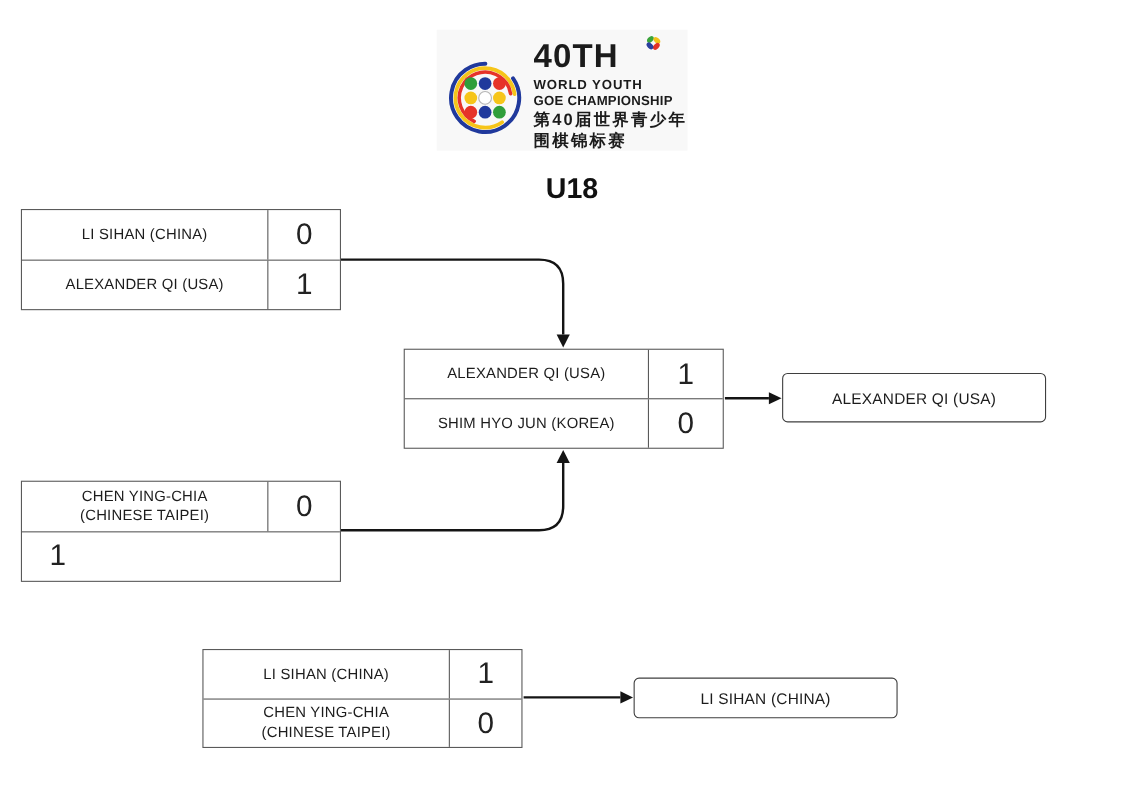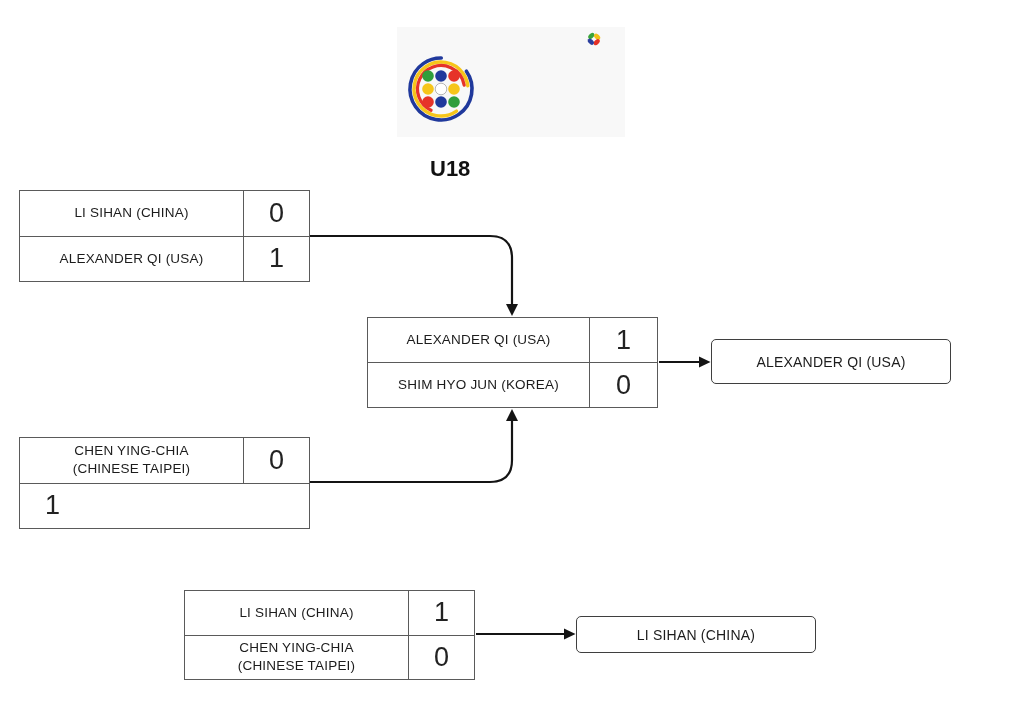--- a/index.html
+++ b/index.html
@@ -12,22 +12,22 @@
   .logo-block{position:absolute;left:397px;top:27px;width:228px;height:110px;background:#f8f8f8;}
   .logo-emblem{position:absolute;left:8px;top:16px;width:72px;height:86px;}
   .logo-text{position:absolute;left:88px;top:10px;width:140px;line-height:1;}
   .logo-line1{font-size:30px;font-weight:bold;letter-spacing:1px;color:#1b1b1b;}
   .logo-line2{font-size:12px;font-weight:bold;letter-spacing:0.8px;margin-top:4px;color:#1b1b1b;}
   .logo-line3{font-size:12px;font-weight:bold;letter-spacing:0.2px;margin-top:2px;color:#1b1b1b;}
   .logo-cn1{font-size:15px;font-weight:bold;letter-spacing:2px;margin-top:5px;color:#1b1b1b;}
   .logo-cn2{font-size:15px;font-weight:bold;letter-spacing:2px;margin-top:4px;color:#1b1b1b;}
   .pinwheel{position:absolute;left:188px;top:3px;width:18px;height:18px;}
   
-  .page-title{position:absolute;left:430px;top:156px;width:180px;
-    font-size:22px;font-weight:800;color:#111;}
+  .page-title{position:absolute;left:430px;top:156px;width:180px;text-align:center;
+    font-size:26px;font-weight:800;color:#111;}
   
   .match{position:absolute;border:1.4px solid #5a5a5a;display:flex;flex-direction:column;background:#fff;box-sizing:border-box;}
   .match .row{flex:1;display:flex;min-height:0;}
   .match .row + .row{border-top:1.4px solid #5a5a5a;}
   .match .name{flex:1;display:flex;align-items:center;justify-content:center;text-align:center;
     font-size:13.5px;letter-spacing:0.2px;white-space:pre-line;border-right:1.4px solid #5a5a5a;line-height:1.35;padding:0 6px;}
   .match .score{width:65px;display:flex;align-items:center;justify-content:center;font-size:27px;color:#222;}
   .match.final-box .score{width:67px;}
   .m-sf1{left:19px;top:190px;width:291px;height:92px;}
   .m-final{left:367px;top:317px;width:291px;height:91px;}
@@ -56,20 +56,27 @@
       <circle cx="36" cy="33" r="5.8" fill="#20399c"></circle>
       <circle cx="49" cy="33" r="5.8" fill="#e63329"></circle>
       <circle cx="23" cy="46" r="5.8" fill="#f6c51a"></circle>
       <circle cx="36" cy="46" r="5.8" fill="#ffffff" stroke="#b5b5b5" stroke-width="1"></circle>
       <circle cx="49" cy="46" r="5.8" fill="#f6c51a"></circle>
       <circle cx="23" cy="59" r="5.8" fill="#e63329"></circle>
       <circle cx="36" cy="59" r="5.8" fill="#20399c"></circle>
       <circle cx="49" cy="59" r="5.8" fill="#2f9e3b"></circle>
     </g>
   </svg>
+  <div class="logo-text">
+    <div class="logo-line1">40TH</div>
+    <div class="logo-line2">WORLD YOUTH</div>
+    <div class="logo-line3">GOE CHAMPIONSHIP</div>
+    <div class="logo-cn1">第40届世界青少年</div>
+    <div class="logo-cn2">围棋锦标赛</div>
+  </div>
   <svg class="pinwheel" viewBox="0 0 20 20">
     <ellipse cx="7" cy="6.5" rx="4" ry="2.6" fill="#3aa43a" transform="rotate(-45 7 6.5)"></ellipse>
     <ellipse cx="13.5" cy="7.5" rx="4" ry="2.6" fill="#f2c118" transform="rotate(45 13.5 7.5)"></ellipse>
     <ellipse cx="13" cy="13.5" rx="4" ry="2.6" fill="#e33127" transform="rotate(-45 13 13.5)"></ellipse>
     <ellipse cx="6.5" cy="13" rx="4" ry="2.6" fill="#2b3f9e" transform="rotate(45 6.5 13)"></ellipse>
   </svg>
 </div>
 
 <div class="page-title">U18</div>
 

